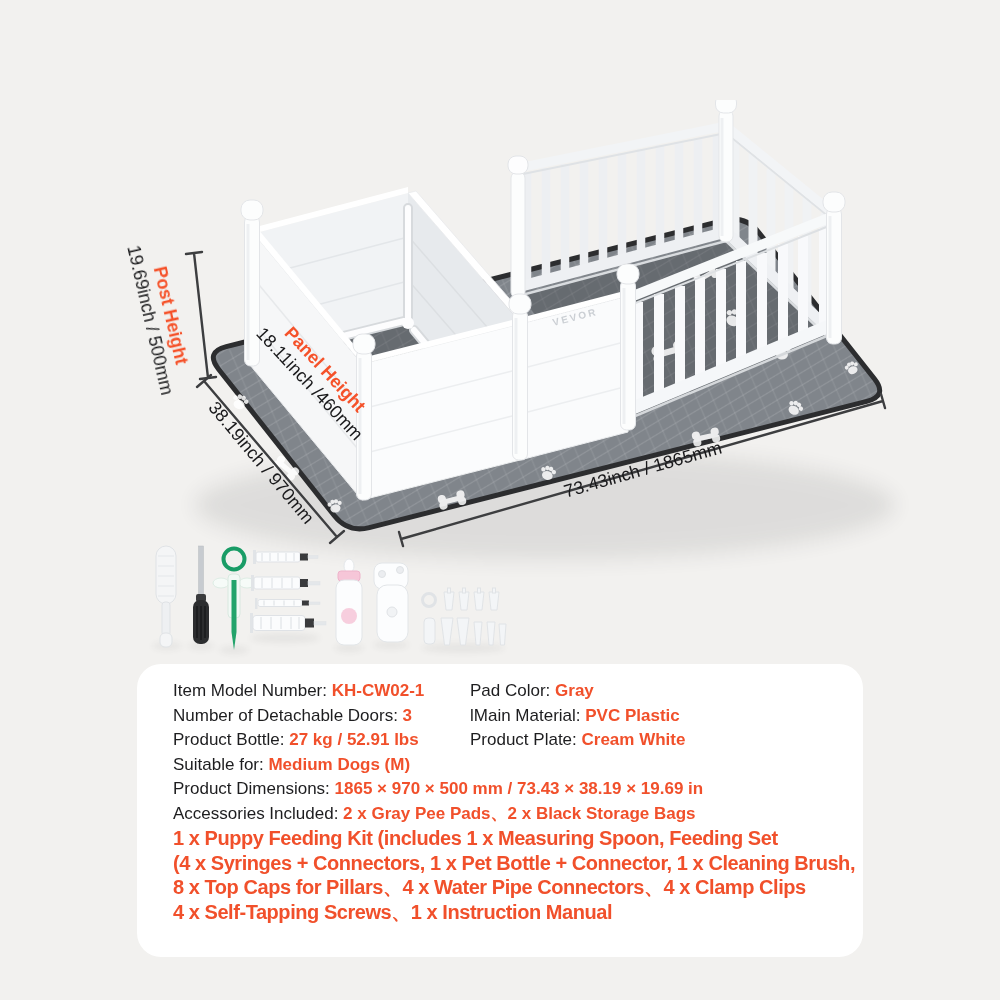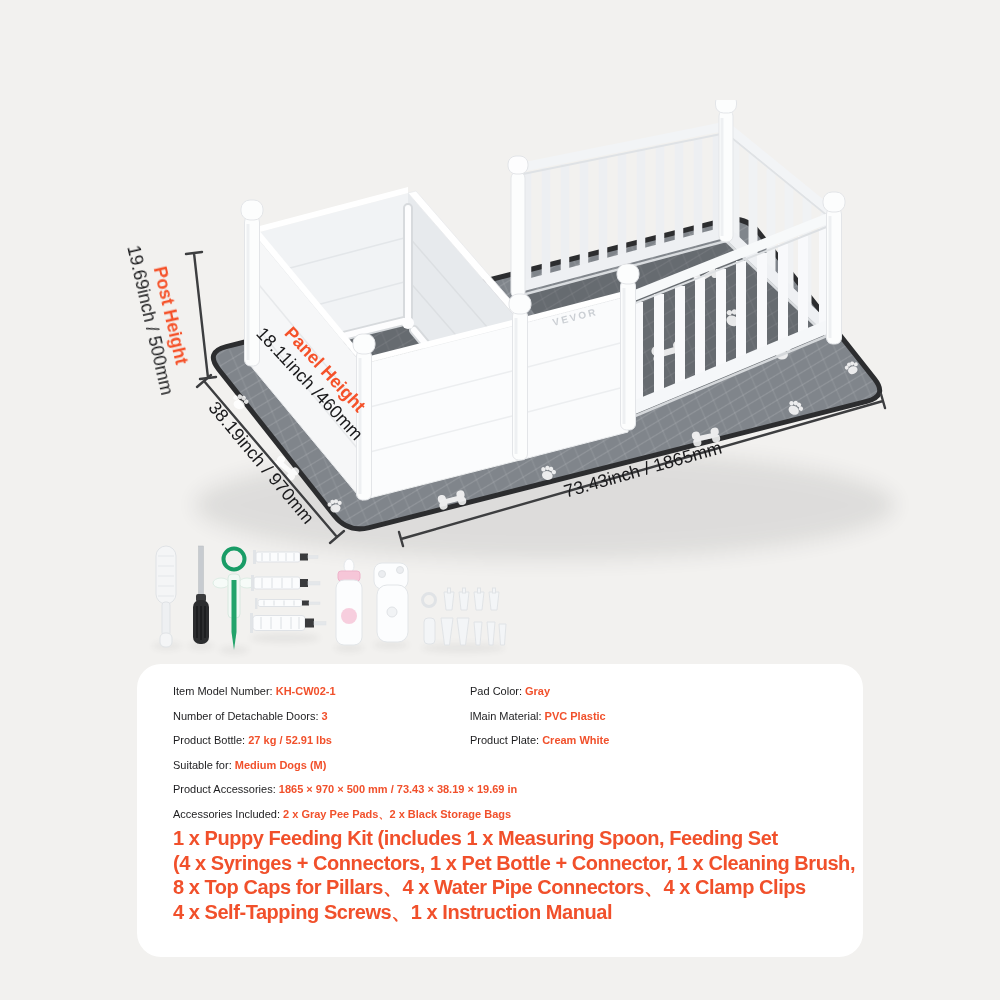--- a/index.html
+++ b/index.html
@@ -10,21 +10,21 @@
   .diagram-svg{position:absolute;left:0;top:100px;}
   .dim-label{position:absolute;white-space:nowrap;text-align:center;font-size:18px;line-height:21px;
              color:#19191B;transform:translate(-50%,-50%) rotate(var(--r));}
   .dim-label .dl-accent{display:block;color:#F5522A;font-weight:700;}
   .dim-label .dl-val{display:block;color:#19191B;font-weight:400;}
   .vevor-logo{position:absolute;font-size:10px;font-weight:700;letter-spacing:2.2px;color:#CBCFD4;
               transform:translate(-50%,-50%) rotate(var(--r));}
   .spec-card{position:absolute;left:137px;top:664px;width:726px;height:293px;box-sizing:border-box;
              background:#FFFFFF;border-radius:24px;padding:15px 28px 0 36px;}
   .spec-grid{display:grid;grid-template-columns:297px auto;}
-  .spec-line{font-size:11px;line-height:24.5px;color:#1D1D1F;white-space:nowrap;}
+  .spec-line{font-size:17px;line-height:24.5px;color:#1D1D1F;white-space:nowrap;}
   .spec-line .val{color:#F1502B;font-weight:700;}
   .acc-line{font-size:20px;line-height:24.5px;font-weight:700;letter-spacing:-0.45px;
             color:#F1502B;white-space:nowrap;}
 </style>
 </head>
 <body>
 
 <div class="canvas">
 
 
@@ -313,21 +313,21 @@
   <div class="spec-card">
     <div class="spec-grid">
       <div class="spec-line"><span class="lbl">Item Model Number: </span><span class="val">KH-CW02-1</span></div>
       <div class="spec-line"><span class="lbl">Pad Color: </span><span class="val">Gray</span></div>
       <div class="spec-line"><span class="lbl">Number of Detachable Doors: </span><span class="val">3</span></div>
       <div class="spec-line"><span class="lbl">lMain Material: </span><span class="val">PVC Plastic</span></div>
       <div class="spec-line"><span class="lbl">Product Bottle: </span><span class="val">27 kg / 52.91 lbs</span></div>
       <div class="spec-line"><span class="lbl">Product Plate: </span><span class="val">Cream White</span></div>
     </div>
     <div class="spec-line"><span class="lbl">Suitable for: </span><span class="val">Medium Dogs (M)</span></div>
-    <div class="spec-line"><span class="lbl">Product Accessories: </span><span class="val">1865 × 970 × 500 mm / 73.43 × 38.19 × 19.69 in</span></div>
+    <div class="spec-line"><span class="lbl">Product Dimensions: </span><span class="val">1865 × 970 × 500 mm / 73.43 × 38.19 × 19.69 in</span></div>
     <div class="spec-line"><span class="lbl">Accessories Included: </span><span class="val">2 x Gray Pee Pads、2 x Black Storage Bags</span></div>
     <div class="acc-line">1 x Puppy Feeding Kit (includes 1 x Measuring Spoon, Feeding Set</div>
     <div class="acc-line">(4 x Syringes + Connectors, 1 x Pet Bottle + Connector, 1 x Cleaning Brush,</div>
     <div class="acc-line">8 x Top Caps for Pillars、4 x Water Pipe Connectors、4 x Clamp Clips</div>
     <div class="acc-line">4 x Self-Tapping Screws、1 x Instruction Manual</div>
   </div>
 
 </div>
 
 </body></html>

